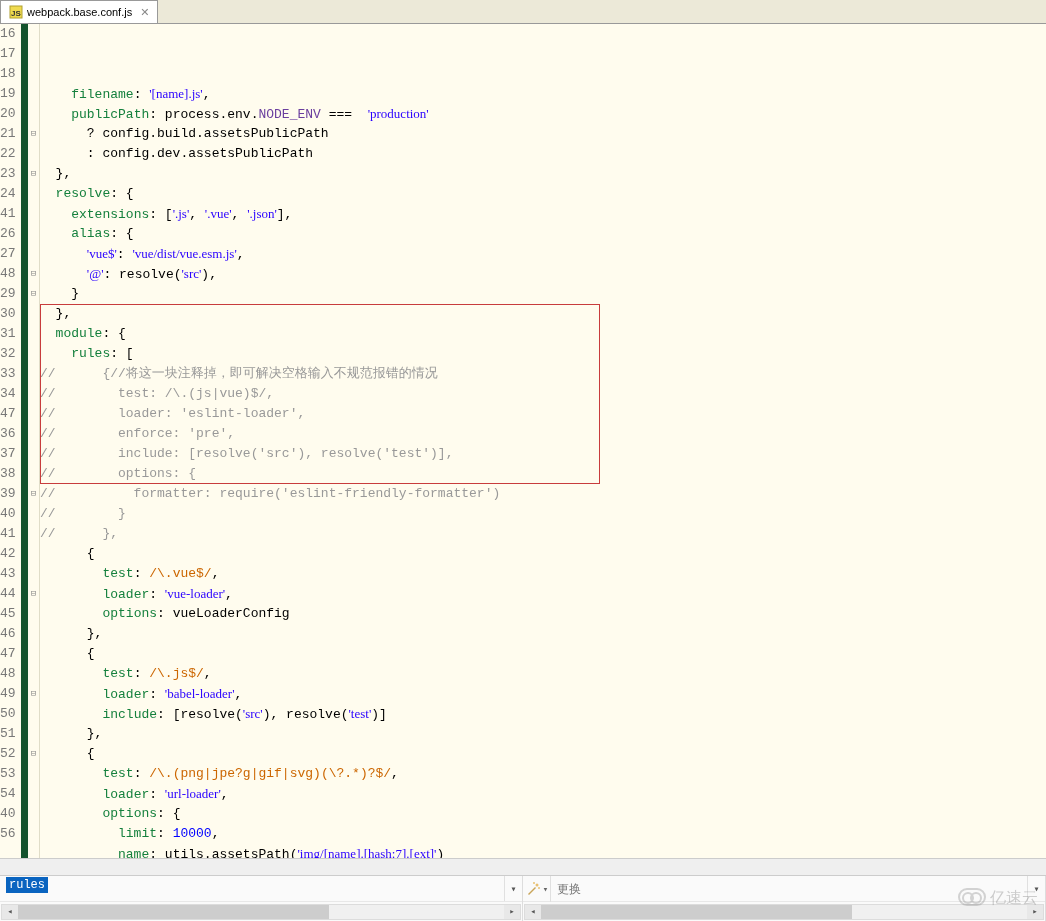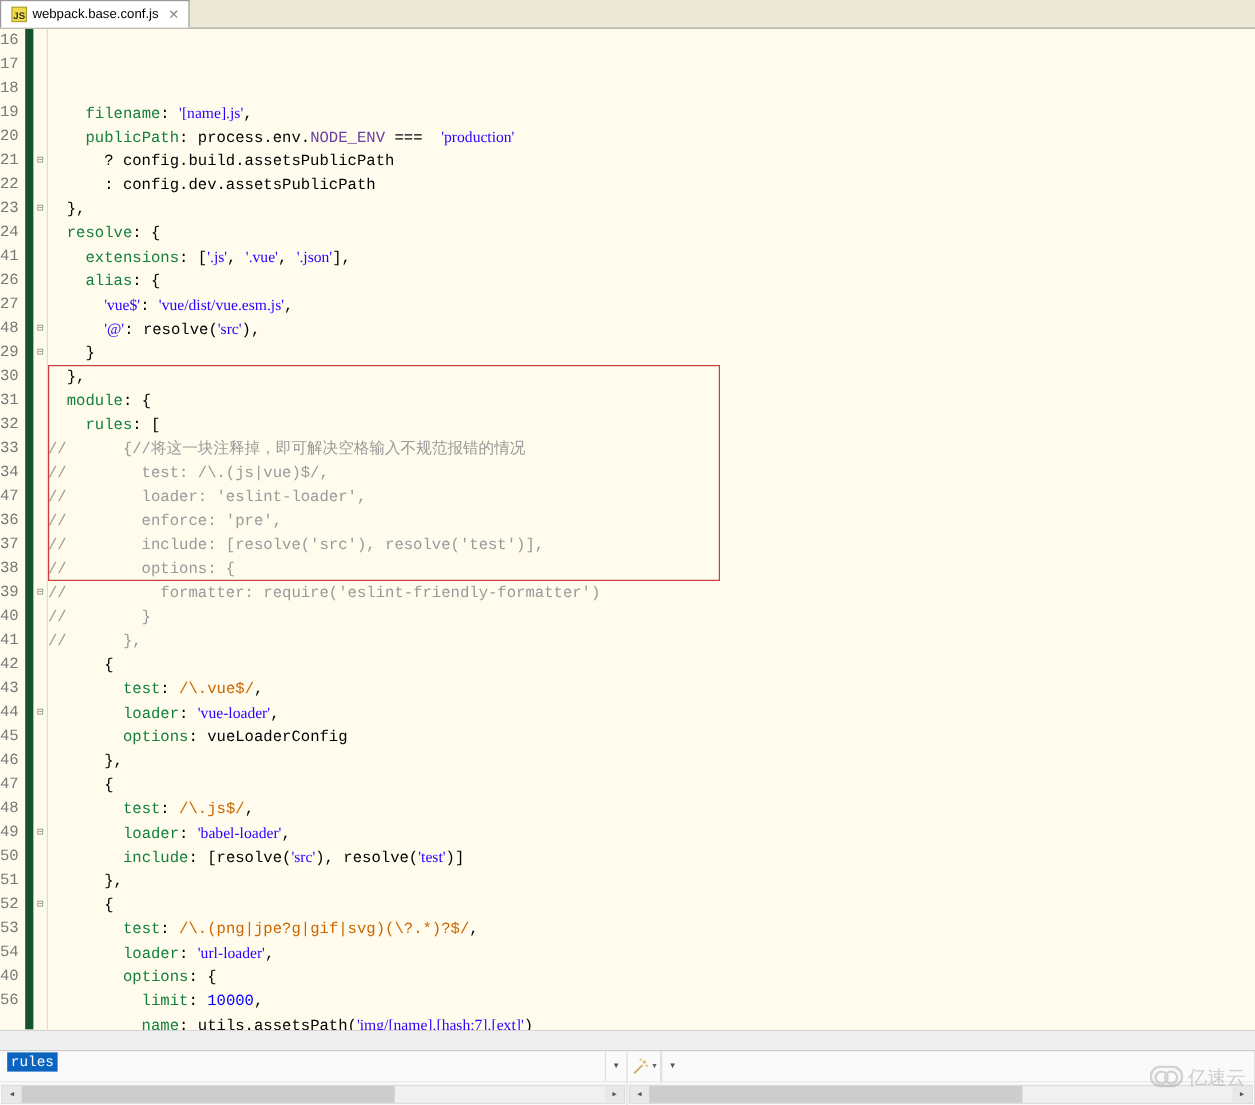--- a/index.html
+++ b/index.html
@@ -167,20 +167,21 @@
     <div class="find-row1">
       <div class="find-icon-btn">
         <svg width="16" height="16" viewBox="0 0 16 16">
             <path d="M3 13 L10 6 L11 7 L4 14 Z" fill="#c9a55a"></path>
             <circle cx="12" cy="4" r="1.5" fill="#e8c070"></circle>
             <circle cx="9" cy="2" r="1" fill="#e8c070"></circle>
             <circle cx="14" cy="7" r="1" fill="#e8c070"></circle>
           </svg>
         <span class="chev">▾</span>
       </div>
+      <input class="find-input" style="color: rgb(153, 153, 153);" placeholder="更换">
       <div class="find-btn">▾</div>
     </div>
     <div class="find-row2">
       <div class="hscroll">
         <div class="hscroll-arrow" style="left:0">◂</div>
         <div class="hscroll-thumb" style="left:16px;width:60%"></div>
         <div class="hscroll-arrow" style="right:0">▸</div>
       </div>
     </div>
   </div>

